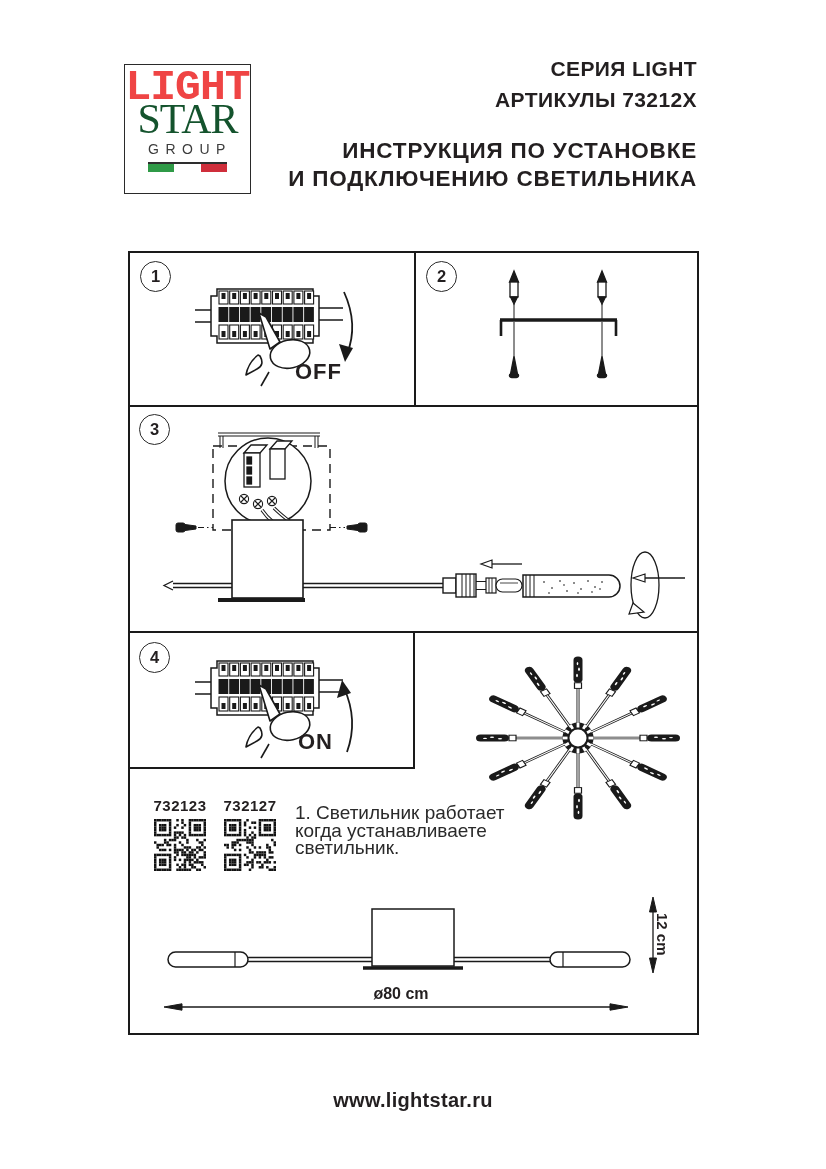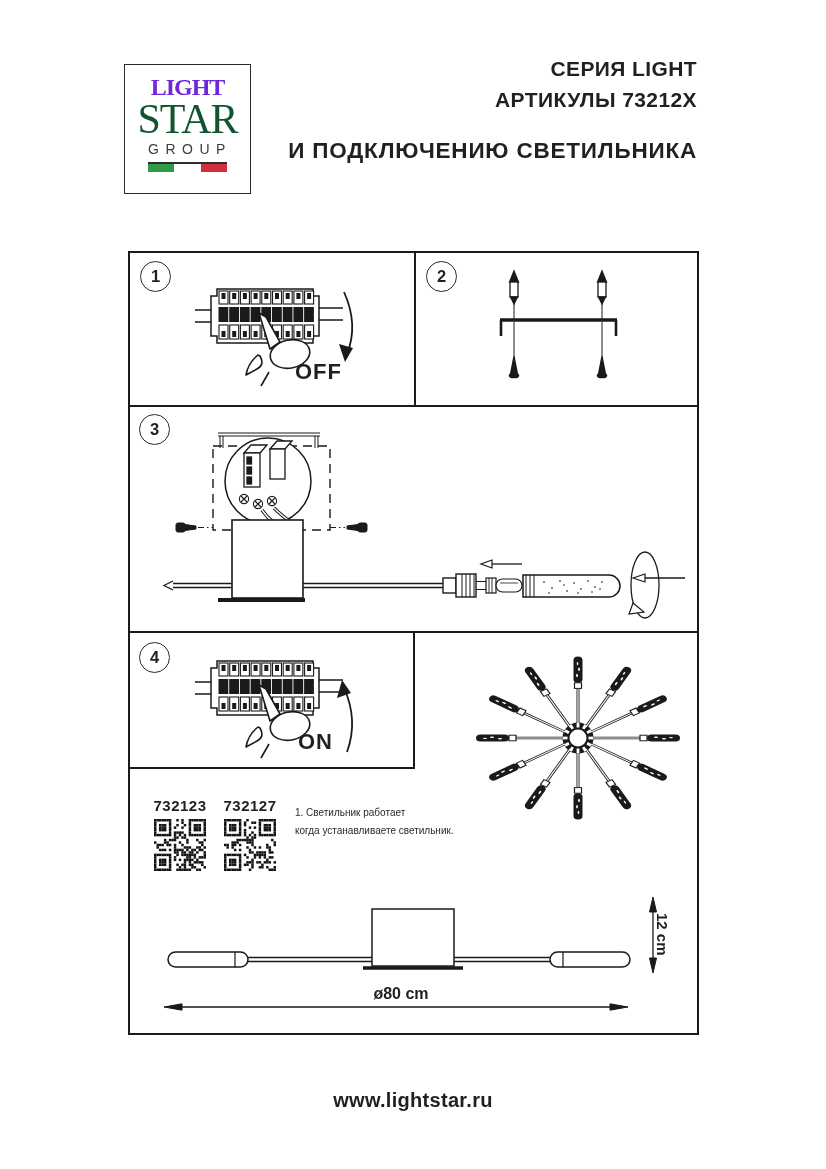--- a/index.html
+++ b/index.html
@@ -8,21 +8,21 @@
     position:relative; width:826px; height:1169px;
     font-family:"Liberation Sans", sans-serif; color:#231f20; overflow:hidden;
   }
   .abs { position:absolute; }
 
   
   .logo-box {
     left:124px; top:64px; width:127px; height:130px;
     border:1.5px solid #2a2a2a; text-align:center; padding-top:9px;
   }
-  .logo-w1 { font-family:Liberation Serif, serif; font-weight:bold; font-size:24px; line-height:27px; letter-spacing:-1px; color:#6d28d9; }
+  .logo-w1 { font-family:Liberation Mono, monospace; font-weight:bold; font-size:43px; line-height:27px; letter-spacing:-1px; color:#ef4444; }
   .logo-w2 { font-family:"Liberation Serif", serif; font-weight:normal; font-size:42px; line-height:36px; letter-spacing:-1px; color:#14532d; }
   .logo-w3 { font-size:14px; letter-spacing:6.5px; color:#3c3c3c; margin-top:4px; margin-left:5px; }
   .logo-flag { width:79px; height:10px; margin:5px auto 0 auto; border-top:2px solid #2e2e2e; display:flex; }
   .logo-flag span { flex:1; height:100%; display:block; }
 
   .hdr-right { right:129px; top:57px; text-align:right; }
   .hdr-series   { font-size:21px; font-weight:bold; letter-spacing:0.4px; line-height:24px; }
   .hdr-articles { font-size:21px; font-weight:bold; letter-spacing:0.4px; line-height:24px; margin-top:7px; }
   .hdr-title    { font-size:22.5px; font-weight:bold; letter-spacing:0.8px; line-height:28px; margin-top:25px; }
 
@@ -34,21 +34,21 @@
     width:31px; height:31px; border:1.7px solid #2a2a2a; border-radius:50%;
     display:flex; align-items:center; justify-content:center;
     font-size:16.5px; font-weight:bold; background:#fff;
   }
   .switch-label { font-size:22px; font-weight:600; letter-spacing:1px; }
 
   .panel-svg { position:absolute; }
 
   
   .qr-label { width:56px; text-align:center; font-size:15px; font-weight:bold; letter-spacing:0.5px; }
-  .notes { width:225px; font-size:10px; line-height:17.6px; color:#2a2a2a; }
+  .notes { width:225px; font-size:19px; line-height:17.6px; color:#2a2a2a; }
 
   
   .dim-diameter { left:336px; top:985px; width:130px; text-align:center; font-size:16px; font-weight:bold; }
   .dim-height   { left:671px; top:913px; font-size:15px; font-weight:bold; transform:rotate(90deg); transform-origin:0 0; white-space:nowrap; }
 
   .footer-url { left:0; top:1089px; width:826px; text-align:center; font-size:20px; font-weight:bold; letter-spacing:0.3px; }
 </style>
 </head>
 <body>
 
@@ -60,20 +60,21 @@
     <span id="flag-g" style="background: rgb(47, 154, 71);"></span>
       <span id="flag-w" style="background: rgb(255, 255, 255);"></span>
       <span id="flag-r" style="background: rgb(207, 46, 59);"></span>
   </div>
 </div>
 
 <div class="abs hdr-right">
   <div class="hdr-series">СЕРИЯ LIGHT</div>
   <div class="hdr-articles">АРТИКУЛЫ 73212X</div>
   <div class="hdr-title">
+    <div>ИНСТРУКЦИЯ ПО УСТАНОВКЕ</div>
     <div>И ПОДКЛЮЧЕНИЮ СВЕТИЛЬНИКА</div>
   </div>
 </div>
 
 <div class="abs main-box"></div>
 <div class="abs divider" style="left:414px;top:251px;width:2px;height:154px;"></div>
 <div class="abs divider" style="left:128px;top:405px;width:571px;height:2px;"></div>
 <div class="abs divider" style="left:128px;top:631px;width:571px;height:2px;"></div>
 <div class="abs divider" style="left:413px;top:631px;width:2px;height:138px;"></div>
 <div class="abs divider" style="left:128px;top:767px;width:287px;height:2px;"></div>

